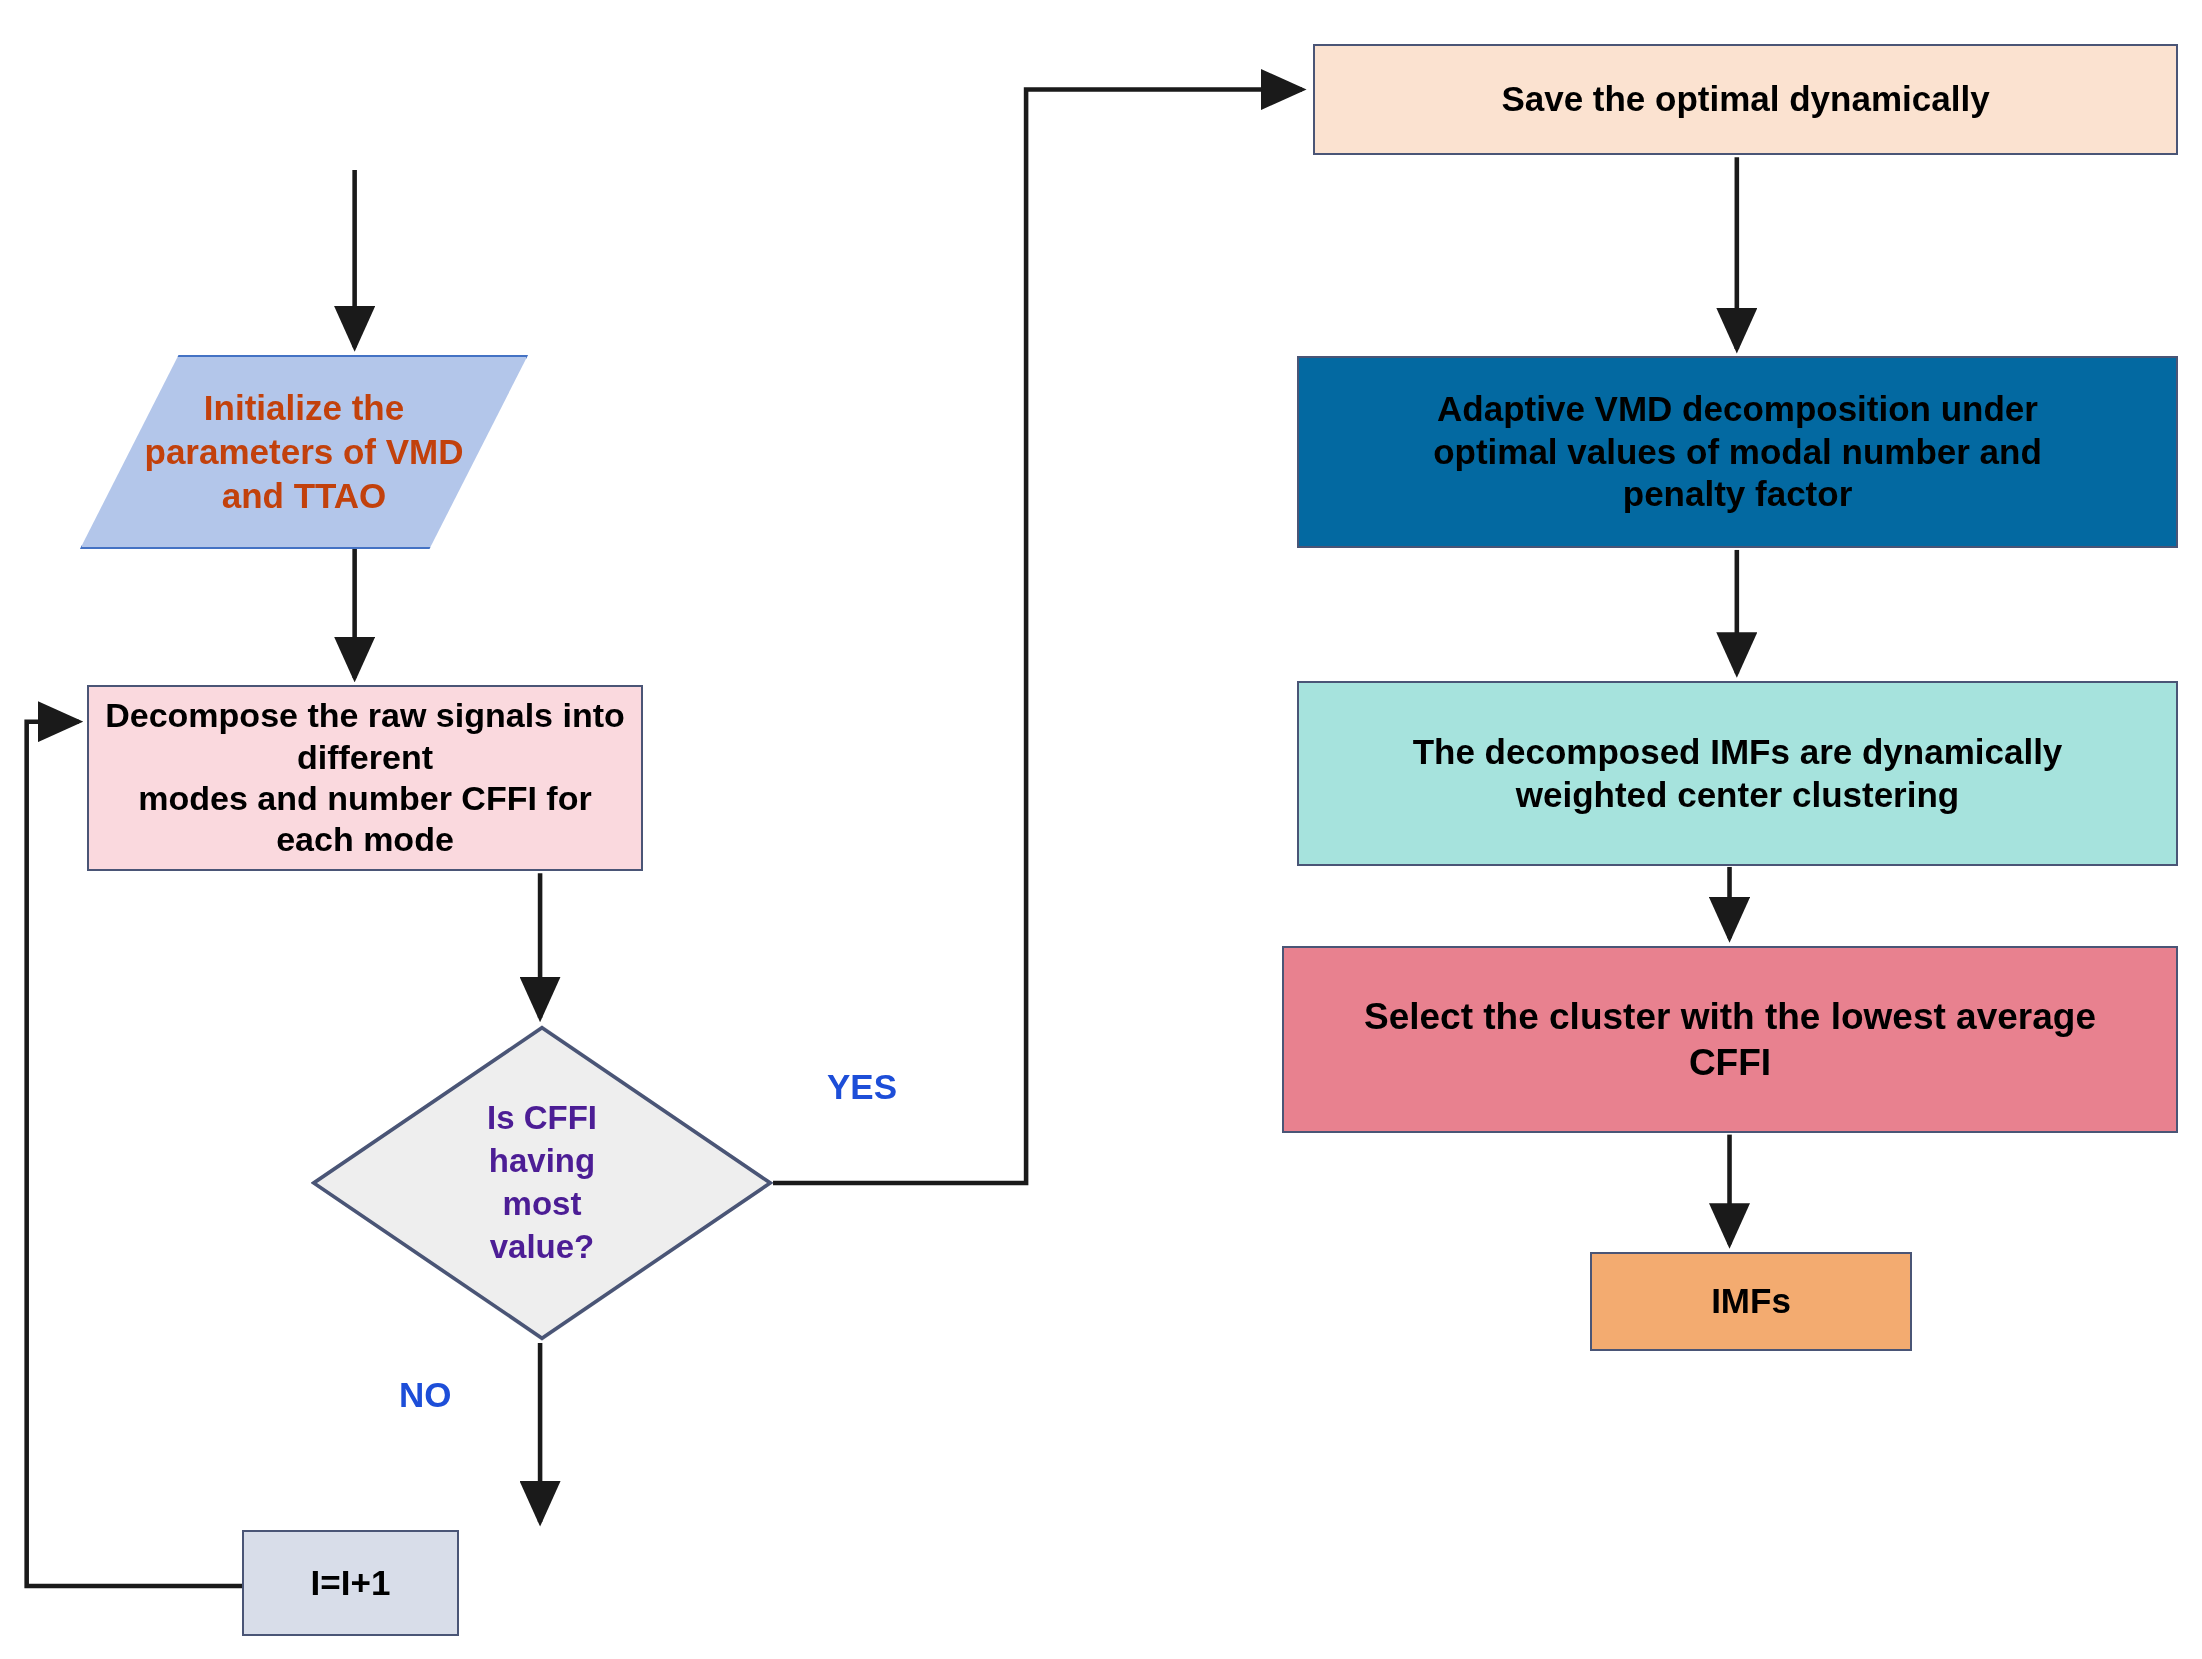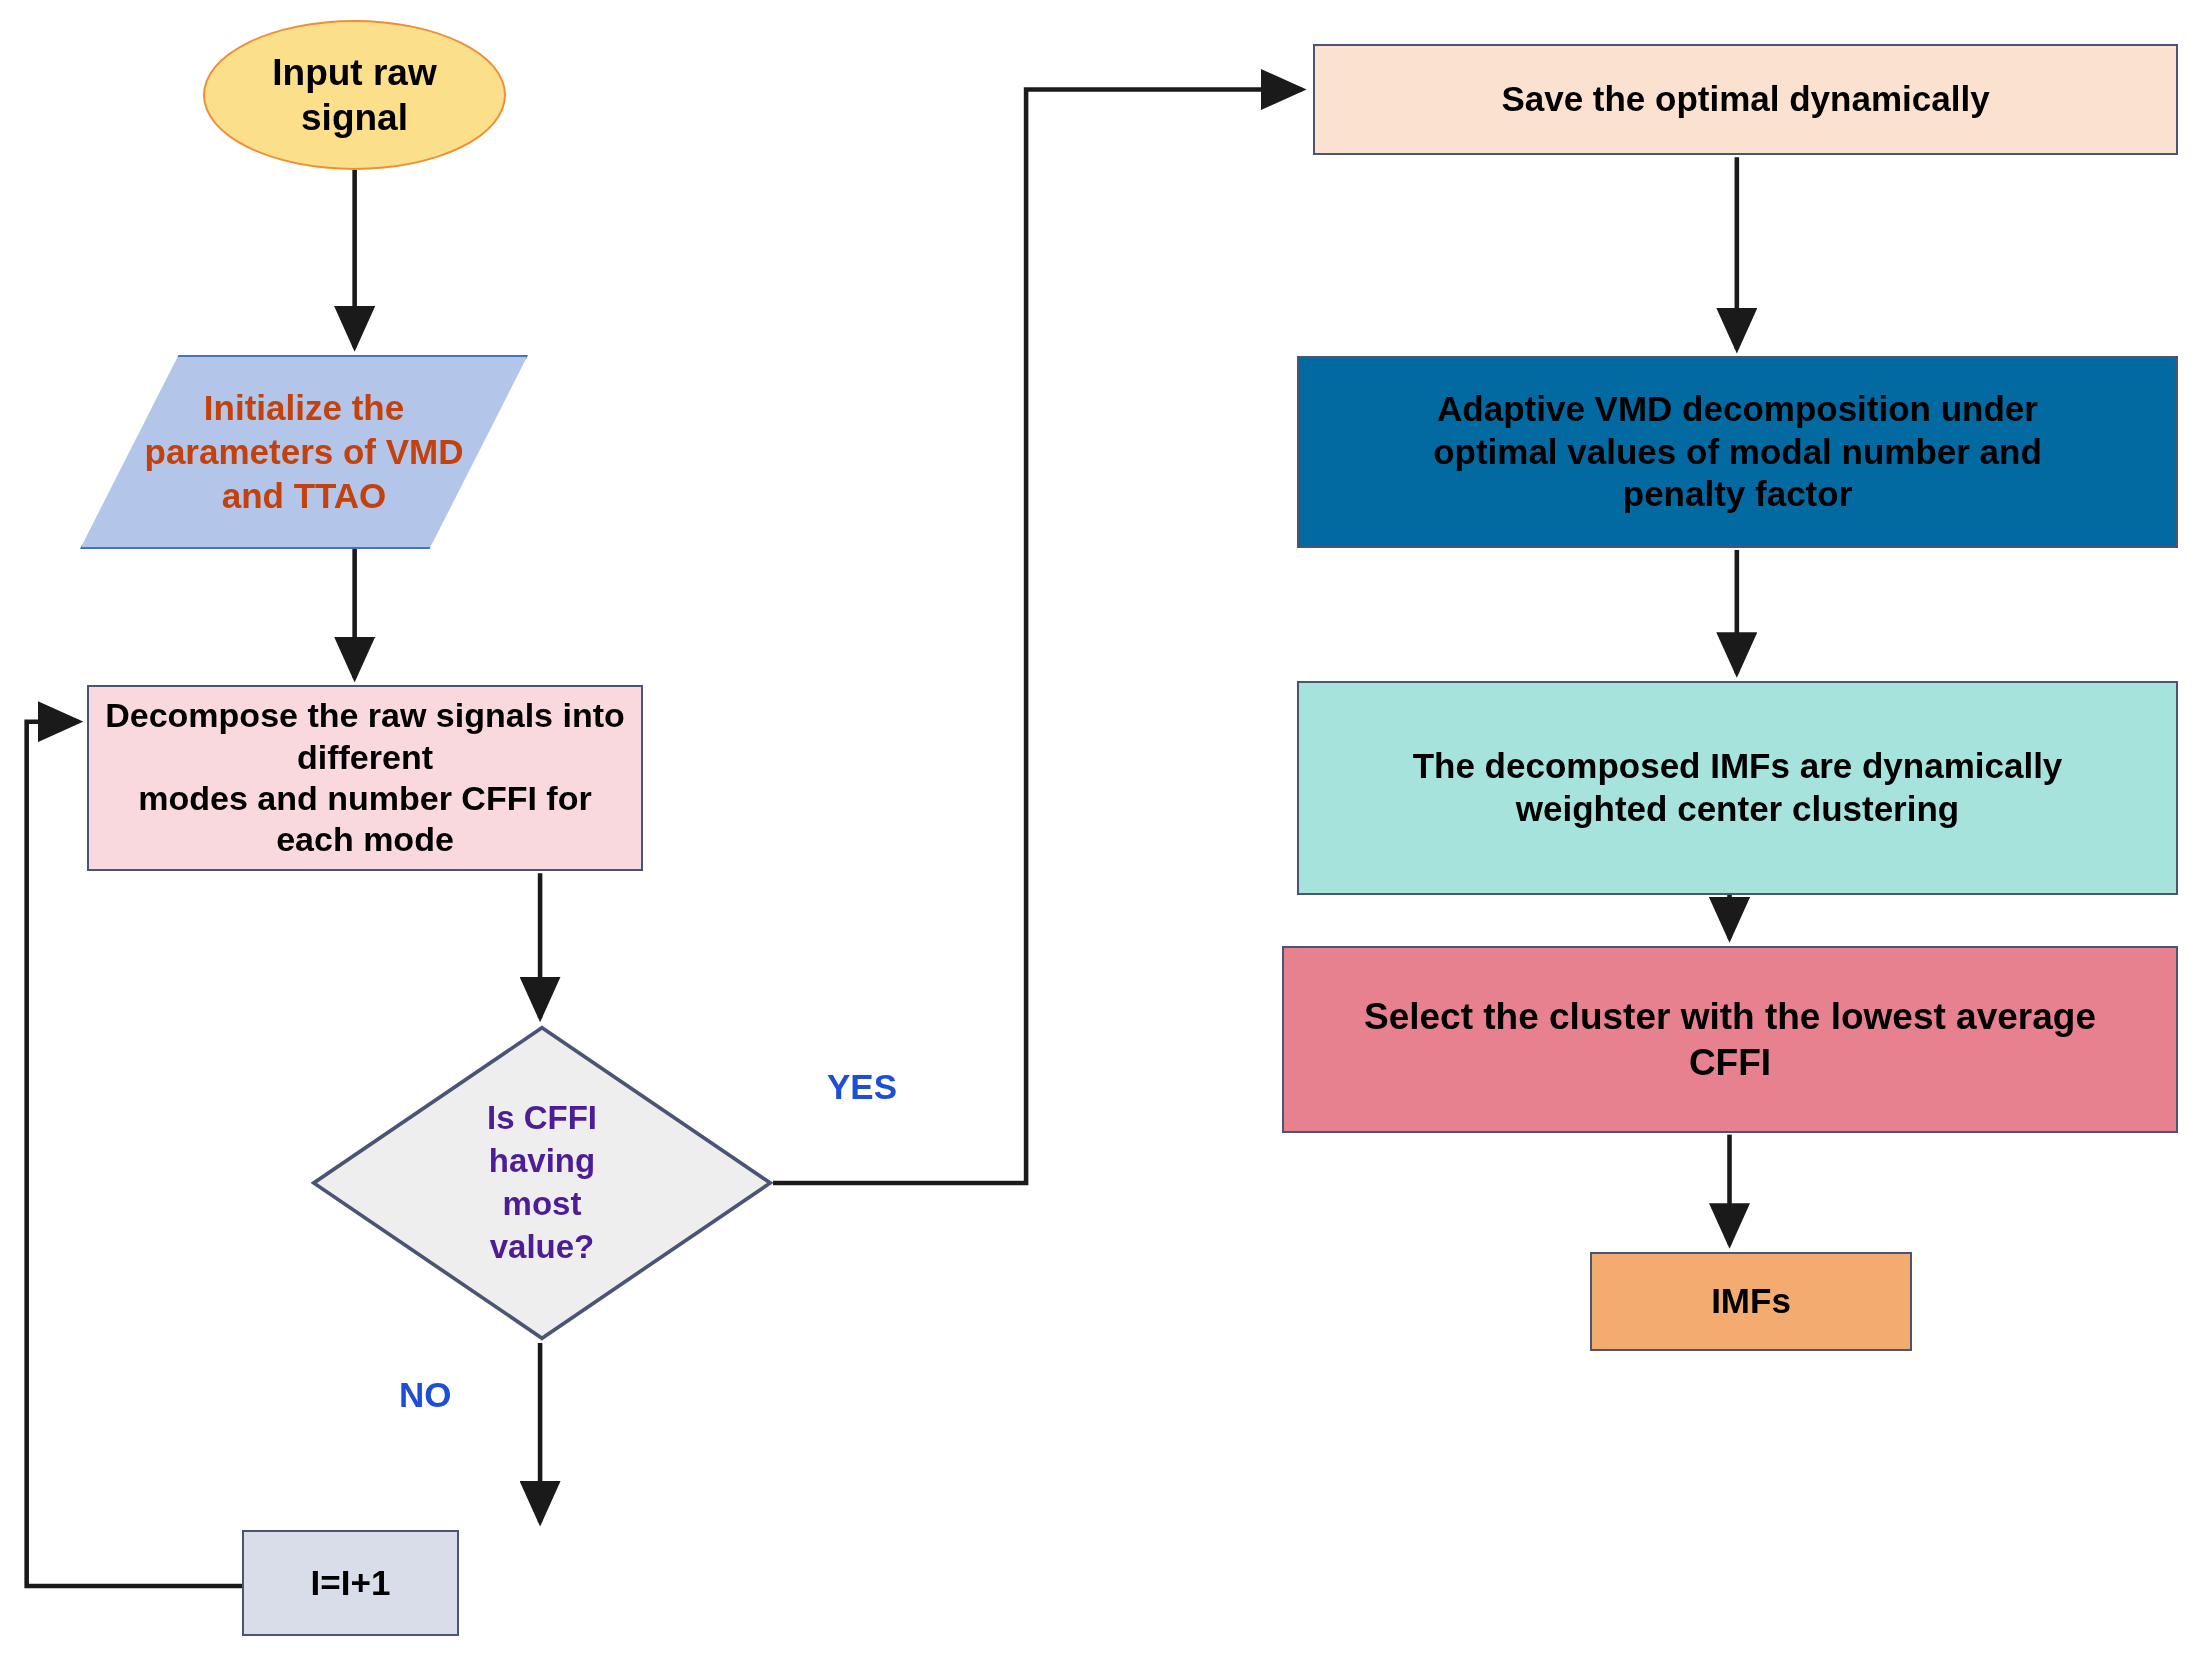--- a/index.html
+++ b/index.html
@@ -52,21 +52,21 @@
   }
 
   
   .pbox{ border:2.7px solid #4a5576; }
 
   #decompose{ left:87px; top:685px; width:556px; height:186px; background:#fad9de; font-size:34px; }
   #iter{ left:242px; top:1530px; width:217px; height:106px; background:#d8dde9; font-size:35px; }
 
   #save{   left:1313px; top:44px;   width:865px; height:111px; background:#fbe2d0; font-size:35px; }
   #adaptive{left:1297px; top:356px;  width:881px; height:192px; background:#0369a1; font-size:35px; }
-  #cluster{ left:1297px; top:681px;  width:881px; height:214px; background:#a6e3dd; font-size:35px; }
+  #cluster{ left:1297px; top:681px;  width:881px; height:185px; background:#a6e3dd; font-size:35px; }
   #select{  left:1282px; top:946px; width:896px; height:187px; background:#e8818f; font-size:37px; }
   #imfs{    left:1570px; top:1252px; width:322px; height:99px; background:#f3ab70; font-size:35px;margin-left:20px; }
 
   
   #decision-wrap{ position:absolute; left:311px; top:1025px; width:462px; height:316px; }
   #decision-shape{
     position:absolute; inset:0;
     background:#eeeeee;
     -webkit-clip-path: polygon(50% 0%, 100% 50%, 50% 100%, 0% 50%);
     clip-path: polygon(50% 0%, 100% 50%, 50% 100%, 0% 50%);
@@ -117,24 +117,20 @@
       <line x1="1901" y1="172" x2="1901" y2="382" marker-end="url(#ah)"></line>
 
       <line x1="1901" y1="602" x2="1901" y2="737" marker-end="url(#ah)"></line>
 
       <line x1="1893" y1="949" x2="1893" y2="1027" marker-end="url(#ah)"></line>
 
       <line x1="1893" y1="1242" x2="1893" y2="1362" marker-end="url(#ah)"></line>
     </g>
   </svg>
 
-  <div class="node" id="start">
-    <span class="txt">Input raw
-signal</span>
-  </div>
 
   <div id="init-wrap">
     <div id="init-shape"></div>
     <div id="init-text">Initialize the
 parameters of VMD
 and TTAO</div>
   </div>
 
   <div class="node pbox" id="decompose">
     <span class="txt">Decompose the raw signals into different

